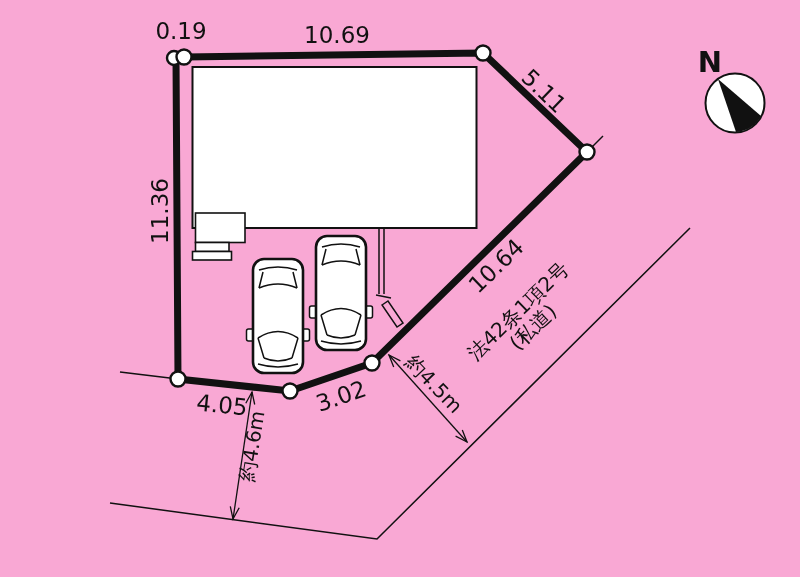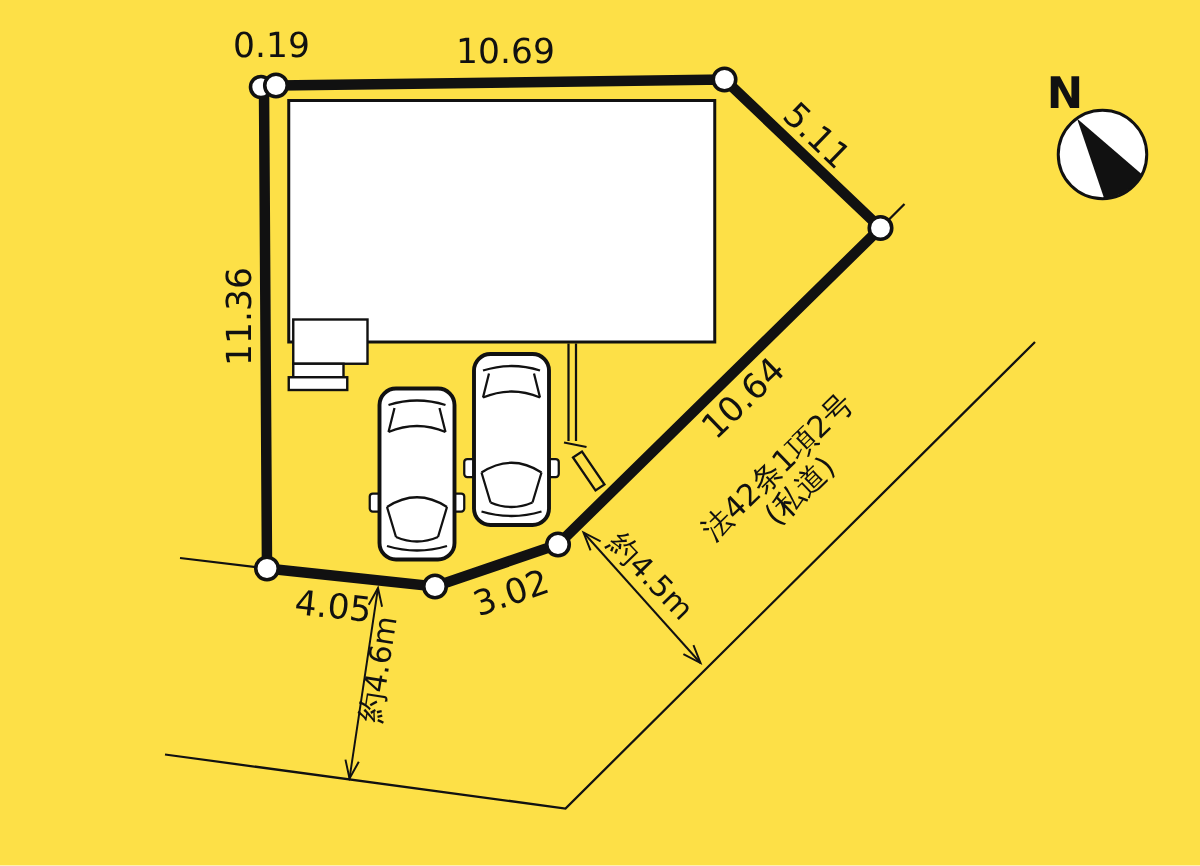--- a/index.html
+++ b/index.html
@@ -1,16 +1,16 @@
 <!DOCTYPE html>
 <html><head>
 <meta charset="utf-8">
 <style>
   html,body{margin:0;padding:0;background:#fff;}
-  .canvas{width:800px;height:577px;position:relative;background:#fde047;overflow:hidden;}
+  .canvas{width:800px;height:577px;position:relative;background:#f9a8d4;overflow:hidden;}
   svg{display:block;}
   text{font-family:"DejaVu Sans","Liberation Sans",sans-serif;fill:#111;}
   .dim{font-size:23px;}
   .road-w{font-size:20px;}
   .law{font-size:20px;}
   .north{font-size:29px;font-weight:bold;}
   .thick{stroke:#111;stroke-width:7;fill:none;stroke-linejoin:miter;}
   .thin{stroke:#111;stroke-width:1.5;fill:none;}
   .hair{stroke:#111;stroke-width:1.3;fill:none;}
   .wall{stroke:#111;stroke-width:2;fill:#fff;}

